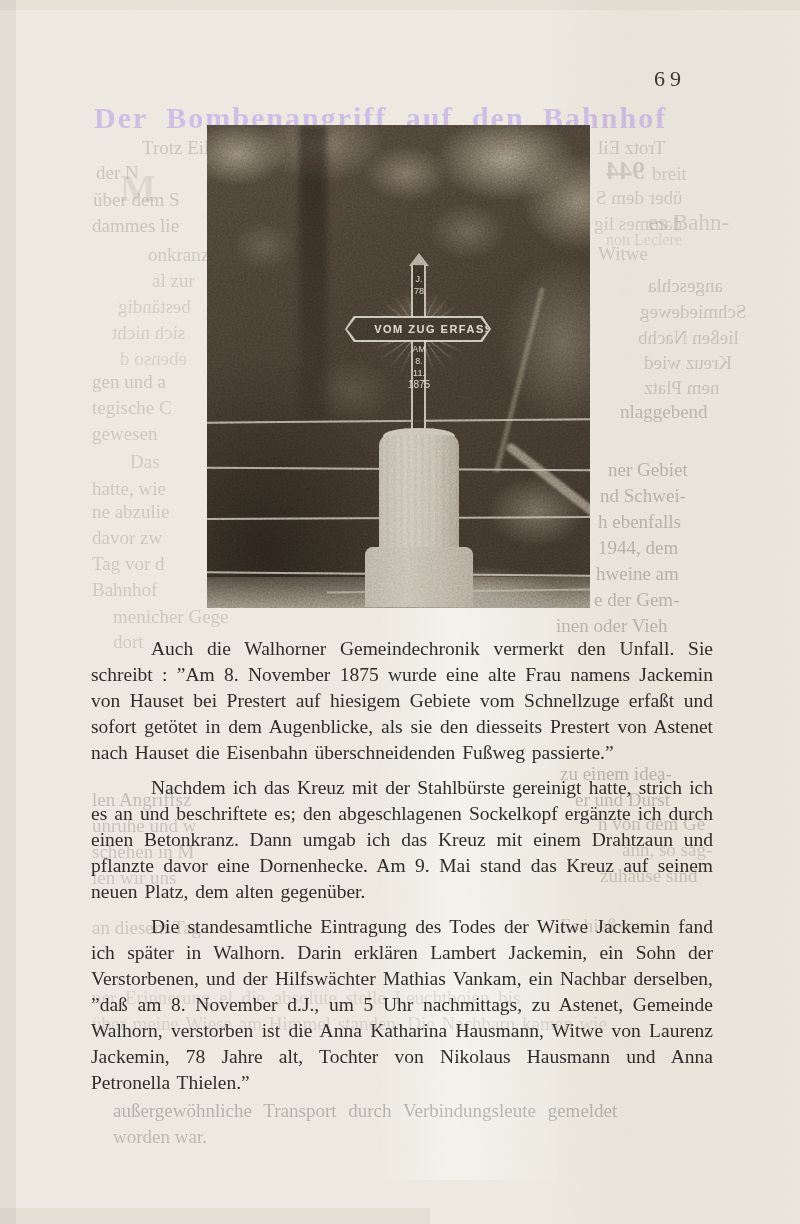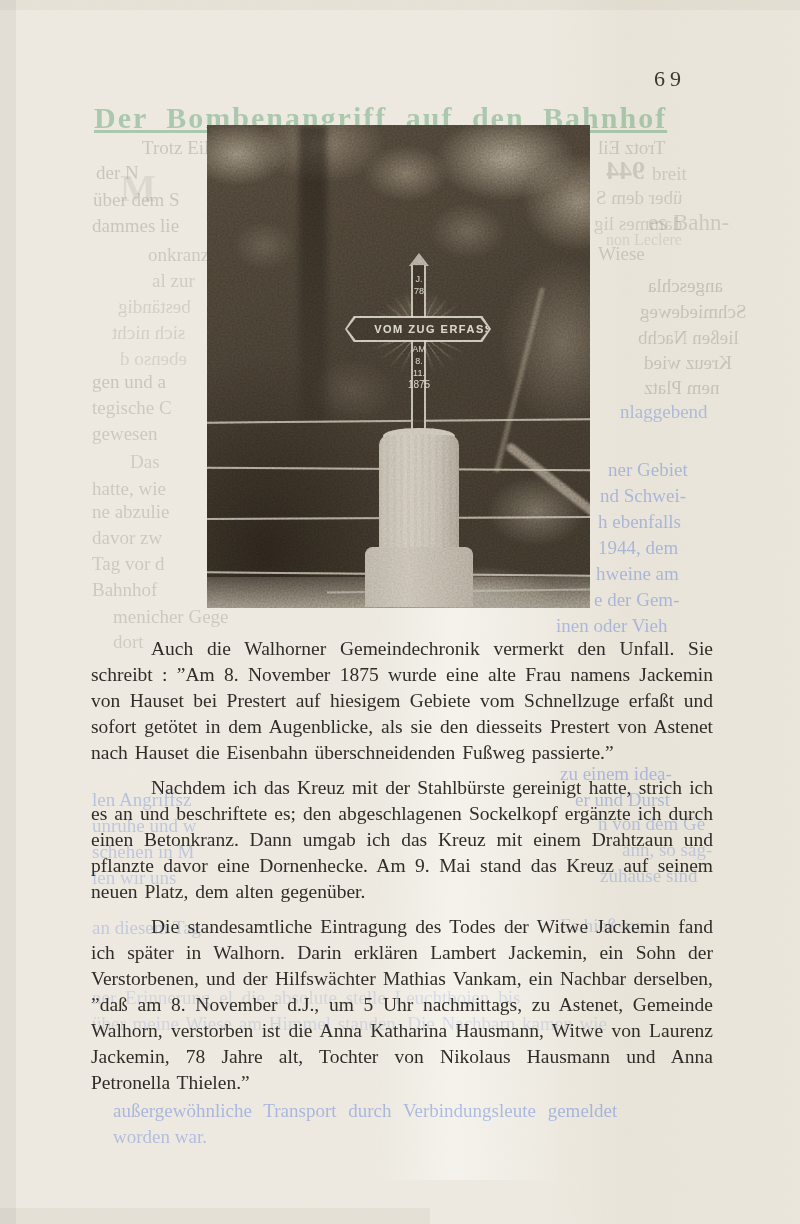--- a/index.html
+++ b/index.html
@@ -15,26 +15,26 @@
   .shade-left{left:0;top:0;width:16px;height:1224px;background:rgba(90,80,65,.07);}
   .shade-top{left:0;top:0;width:800px;height:10px;background:rgba(90,80,65,.05);}
   .shade-bottom{left:0;top:1208px;width:430px;height:16px;background:rgba(90,80,65,.06);}
 
   
   .pagenum{position:absolute;left:654px;top:66px;font-size:22px;letter-spacing:5px;
     color:#3b3832;z-index:3;}
 
   
   .ghost-title{position:absolute;left:94px;top:101px;width:615px;z-index:1;
-    font-size:30px;font-weight:bold;color:#15803d;opacity:.30;
-    word-spacing:9px;letter-spacing:2px;white-space:nowrap;filter:blur(.6px);text-decoration:underline;}
+    font-size:30px;font-weight:bold;color:#8b5cf6;opacity:.30;
+    word-spacing:9px;letter-spacing:2px;white-space:nowrap;filter:blur(.6px);}
   #ghost-layer{position:absolute;left:0;top:0;width:800px;height:1224px;z-index:1;}
   .ghost{position:absolute;color:#7a766c;line-height:1.1;white-space:nowrap;
     filter:blur(.45px);font-family:"Liberation Serif",serif;}
-  .ghost.green{color:#1d4ed8;}
+  .ghost.green{color:#404040;}
 
   
   .photo{position:absolute;left:207px;top:125px;width:383px;height:483px;overflow:hidden;z-index:2;
     background:
       radial-gradient(200px 260px at 15% 88%, rgba(18,14,10,.55), transparent 75%),
       radial-gradient(70px 45px at 8% 6%, rgba(196,188,172,.55), transparent 70%),
       radial-gradient(90px 55px at 30% 4%, rgba(168,158,144,.5), transparent 70%),
       radial-gradient(60px 40px at 52% 10%, rgba(180,170,155,.45), transparent 70%),
       radial-gradient(100px 60px at 78% 7%, rgba(205,197,182,.6), transparent 70%),
       radial-gradient(80px 70px at 97% 16%, rgba(188,179,163,.55), transparent 70%),
@@ -134,21 +134,21 @@
     <div class="ghost" style="left: 92px; top: 580px; font-size: 19px; opacity: 0.28;">Bahnhof</div>
     <div class="ghost" style="left: 113px; top: 607px; font-size: 19px; opacity: 0.28;">menicher Gege</div>
     <div class="ghost" style="left: 113px; top: 632px; font-size: 19px; opacity: 0.25;">dort</div>
     <div class="ghost" style="left: 598px; top: 138px; font-size: 19px; opacity: 0.28; transform: scaleX(-1);">Trotz Eil</div>
     <div class="ghost" style="left: 606px; top: 157px; font-size: 26px; opacity: 0.25; font-weight: bold; transform: scaleX(-1);">944</div>
     <div class="ghost" style="left: 652px; top: 164px; font-size: 19px; opacity: 0.25;">breit</div>
     <div class="ghost" style="left: 596px; top: 188px; font-size: 19px; opacity: 0.26; transform: scaleX(-1);">über dem S</div>
     <div class="ghost" style="left: 616px; top: 210px; font-size: 23px; opacity: 0.25; margin-left: 32px;">es Bahn-</div>
     <div class="ghost" style="left: 594px; top: 214px; font-size: 19px; opacity: 0.24; transform: scaleX(-1);">dammes lig</div>
     <div class="ghost" style="left: 606px; top: 231px; font-size: 16px; opacity: 0.18;">non Leclere</div>
-    <div class="ghost" style="left: 598px; top: 244px; font-size: 19px; opacity: 0.28;">Wiese</div>
+    <div class="ghost" style="left: 598px; top: 244px; font-size: 19px; opacity: 0.28;">Witwe</div>
     <div class="ghost" style="left: 648px; top: 276px; font-size: 19px; opacity: 0.32; transform: scaleX(-1);">angeschla</div>
     <div class="ghost" style="left: 640px; top: 302px; font-size: 19px; opacity: 0.3; transform: scaleX(-1);">Schmiedeweg</div>
     <div class="ghost" style="left: 638px; top: 328px; font-size: 19px; opacity: 0.3; transform: scaleX(-1);">ließen Nachb</div>
     <div class="ghost" style="left: 644px; top: 353px; font-size: 19px; opacity: 0.3; transform: scaleX(-1);">Kreuz wied</div>
     <div class="ghost" style="left: 644px; top: 378px; font-size: 19px; opacity: 0.3; transform: scaleX(-1);">nem Platz</div>
     <div class="ghost green" style="left: 620px; top: 402px; font-size: 19px; opacity: 0.28;">nlaggebend</div>
     <div class="ghost green" style="left: 608px; top: 460px; font-size: 19px; opacity: 0.3;">ner Gebiet</div>
     <div class="ghost green" style="left: 600px; top: 486px; font-size: 19px; opacity: 0.3;">nd Schwei-</div>
     <div class="ghost green" style="left: 598px; top: 512px; font-size: 19px; opacity: 0.3;">h ebenfalls</div>
     <div class="ghost green" style="left: 598px; top: 538px; font-size: 19px; opacity: 0.3;">1944, dem</div>

